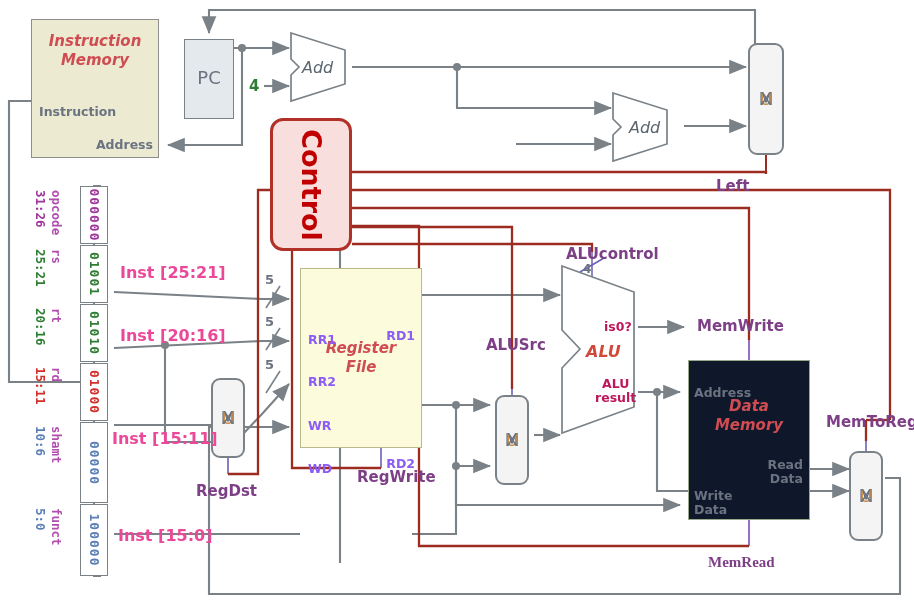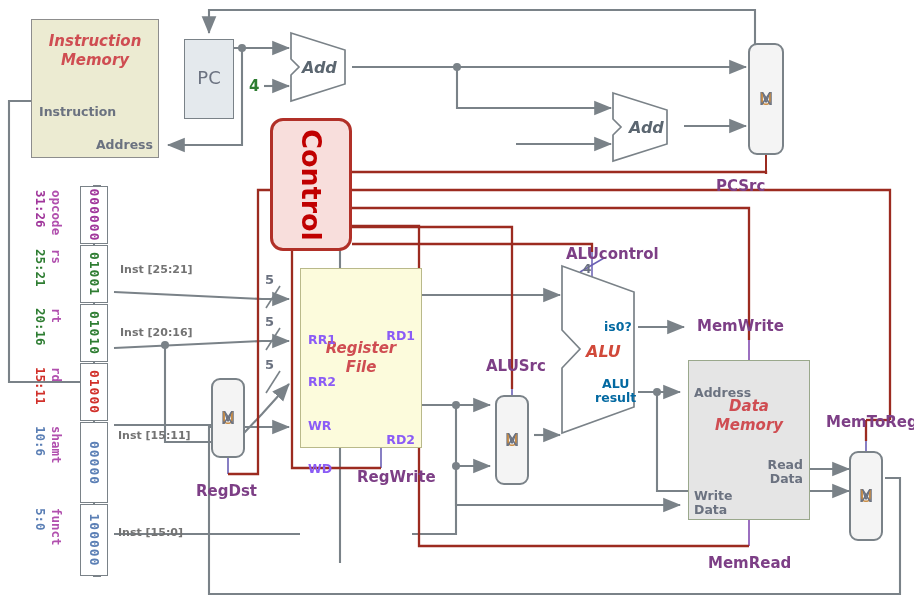--- a/index.html
+++ b/index.html
@@ -60,21 +60,21 @@
   }
   .regfile .ttl{
     position:absolute;left:0;right:0;top:70px;text-align:center;
     font-style:italic;font-weight:bold;font-size:15px;color:#cf4d52;line-height:19px;
   }
   .rf-pin{position:absolute;font-weight:bold;font-size:12.5px;color:#8b5cf6;margin-top:40px;}
 
   
   .dmem{
     left:688px;top:360px;width:122px;height:160px;
-    background:#e5e5e5;border:1px solid #9aa88c;
+    background:#0f172a;border:1px solid #9aa88c;
   }
   .dmem .ttl{
     position:absolute;left:0;right:0;top:36px;text-align:center;
     font-style:italic;font-weight:bold;font-size:15px;color:#cf4d52;line-height:19px;
   }
   .dm-pin{position:absolute;font-weight:bold;font-size:12.5px;color:#6b7280;line-height:14px;}
 
   
   .mux{
     position:absolute;background:#f4f4f4;border:2.2px solid #7a8288;border-radius:9px;
@@ -92,27 +92,27 @@
     position:absolute;border:2px solid #6f767c;border-radius:50%;
     background:#f6f6f6;box-sizing:border-box;
   }
   .ell span{
     position:absolute;left:0;right:0;top:50%;transform:translateY(-50%);
     text-align:center;font-size:15px;color:#5b6670;font-weight:bold;line-height:19px;
   }
 
   
   .lbl{position:absolute;white-space:nowrap;}
-  .lbl.add{font-style:italic;font-weight:bold;font-size:16px;color:#5b6670;}
+  .lbl.add{font-style:italic;font-weight:normal;font-size:16px;color:#5b6670;}
   .lbl.alu{font-style:italic;font-weight:bold;font-size:16px;color:#d1493a;}
-  .lbl.pin{font-weight:bold;font-size:12.5px;color:#0369a1;line-height:14px;}
+  .lbl.pin{font-weight:bold;font-size:12.5px;color:#be185d;line-height:14px;}
   .lbl.ctrl{font-weight:bold;font-size:15px;color:#7d3f86;}
   .lbl.four{font-weight:bold;font-size:15px;color:#2e7d32;}
   .lbl.four-small{font-weight:bold;font-size:12px;color:#6b7280;}
-  .lbl.inst{font-weight:bold;font-size:11px;color:#737373;}
+  .lbl.inst{font-weight:bold;font-size:16px;color:#ec4899;}
   .lbl.bw{font-weight:bold;font-size:13px;color:#6b7280;}
 
   
   .fieldcell{
     position:absolute;border:1.6px solid #7a8288;background:#ffffff;
     box-sizing:border-box;width:28px;
   }
   .fieldcell span{
     position:absolute;left:50%;top:50%;
     transform:translate(-50%,-50%) rotate(90deg);
@@ -283,21 +283,21 @@
   <div class="box regfile">
     <div class="ttl">
       <span>Register</span><br>
       <span>File</span>
     </div>
     <div class="rf-pin" style="left:7px;top:23px;">RR1</div>
     <div class="rf-pin" style="left:7px;top:65px;">RR2</div>
     <div class="rf-pin" style="left:7px;top:109px;">WR</div>
     <div class="rf-pin" style="left:7px;top:152px;">WD</div>
     <div class="rf-pin" style="right:6px;top:19px;">RD1</div>
-    <div class="rf-pin" style="right:6px;top:123px;text-align:right;">RD2</div>
+    <div class="rf-pin" style="right:6px;top:147px;text-align:right;">RD2</div>
   </div>
 
   <div class="lbl bw" style="left:265px;top:272px;">5</div>
   <div class="lbl bw" style="left:265px;top:314px;">5</div>
   <div class="lbl bw" style="left:265px;top:357px;">5</div>
 
   <div class="box dmem">
     <div class="ttl">
       <span>Data</span><br>
       <span>Memory</span>
@@ -348,30 +348,30 @@
   <div class="mux" style="left:849px;top:451px;width:34px;height:90px;">
     <span>
       <span>M</span><br>
       <span class="mu">U</span><br>
       <span>X</span>
     </span>
   </div>
 
   <div class="lbl ctrl" style="left:196px;top:482px;">RegDst</div>
   <div class="lbl ctrl" style="left:318px;top:468px;margin-left:39px;">RegWrite</div>
-  <div class="lbl ctrl" style="left:486px;top:357px;">ALUSrc</div>
+  <div class="lbl ctrl" style="left:486px;top:336px;">ALUSrc</div>
   <div class="lbl ctrl" style="left:566px;top:245px;">ALUcontrol</div>
   <div class="lbl ctrl" style="left:697px;top:317px;text-align:center;">MemWrite</div>
-  <div class="lbl ctrl" style="left:708px;top:554px;">MemRead</div>
+  <div class="lbl ctrl" style="left:708px;top:554px;font-family:Liberation Serif, serif;">MemRead</div>
   <div class="lbl ctrl" style="left:826px;top:413px;">MemToReg</div>
-  <div class="lbl ctrl" style="left:716px;top:177px;">PCSrc</div>
+  <div class="lbl ctrl" style="left:716px;top:177px;">Left</div>
 
   <div class="lbl inst" style="left:120px;top:263px;">Inst [25:21]</div>
   <div class="lbl inst" style="left:120px;top:326px;">Inst [20:16]</div>
-  <div class="lbl inst" style="left:118px;top:429px;">Inst [15:11]</div>
+  <div class="lbl inst" style="left:112px;top:429px;">Inst [15:11]</div>
   <div class="lbl inst" style="left:118px;top:526px;">Inst [15:0]</div>
 
   <div id="fields">
       <div class="fieldcell" style="left: 80px; top: 186px; height: 58px;">
         <span style="color: rgb(160, 54, 155);">000000</span>
       </div>
       <div class="fname" style="color: rgb(177, 79, 174); left: 64px; top: 190px; transform: rotate(90deg);">opcode</div>
       <div class="frange" style="color: rgb(160, 54, 155); left: 48px; top: 190px; transform: rotate(90deg);">31:26</div>
       <div class="fieldcell" style="left: 80px; top: 245px; height: 58px;">
         <span style="color: rgb(46, 125, 50);">01001</span>

